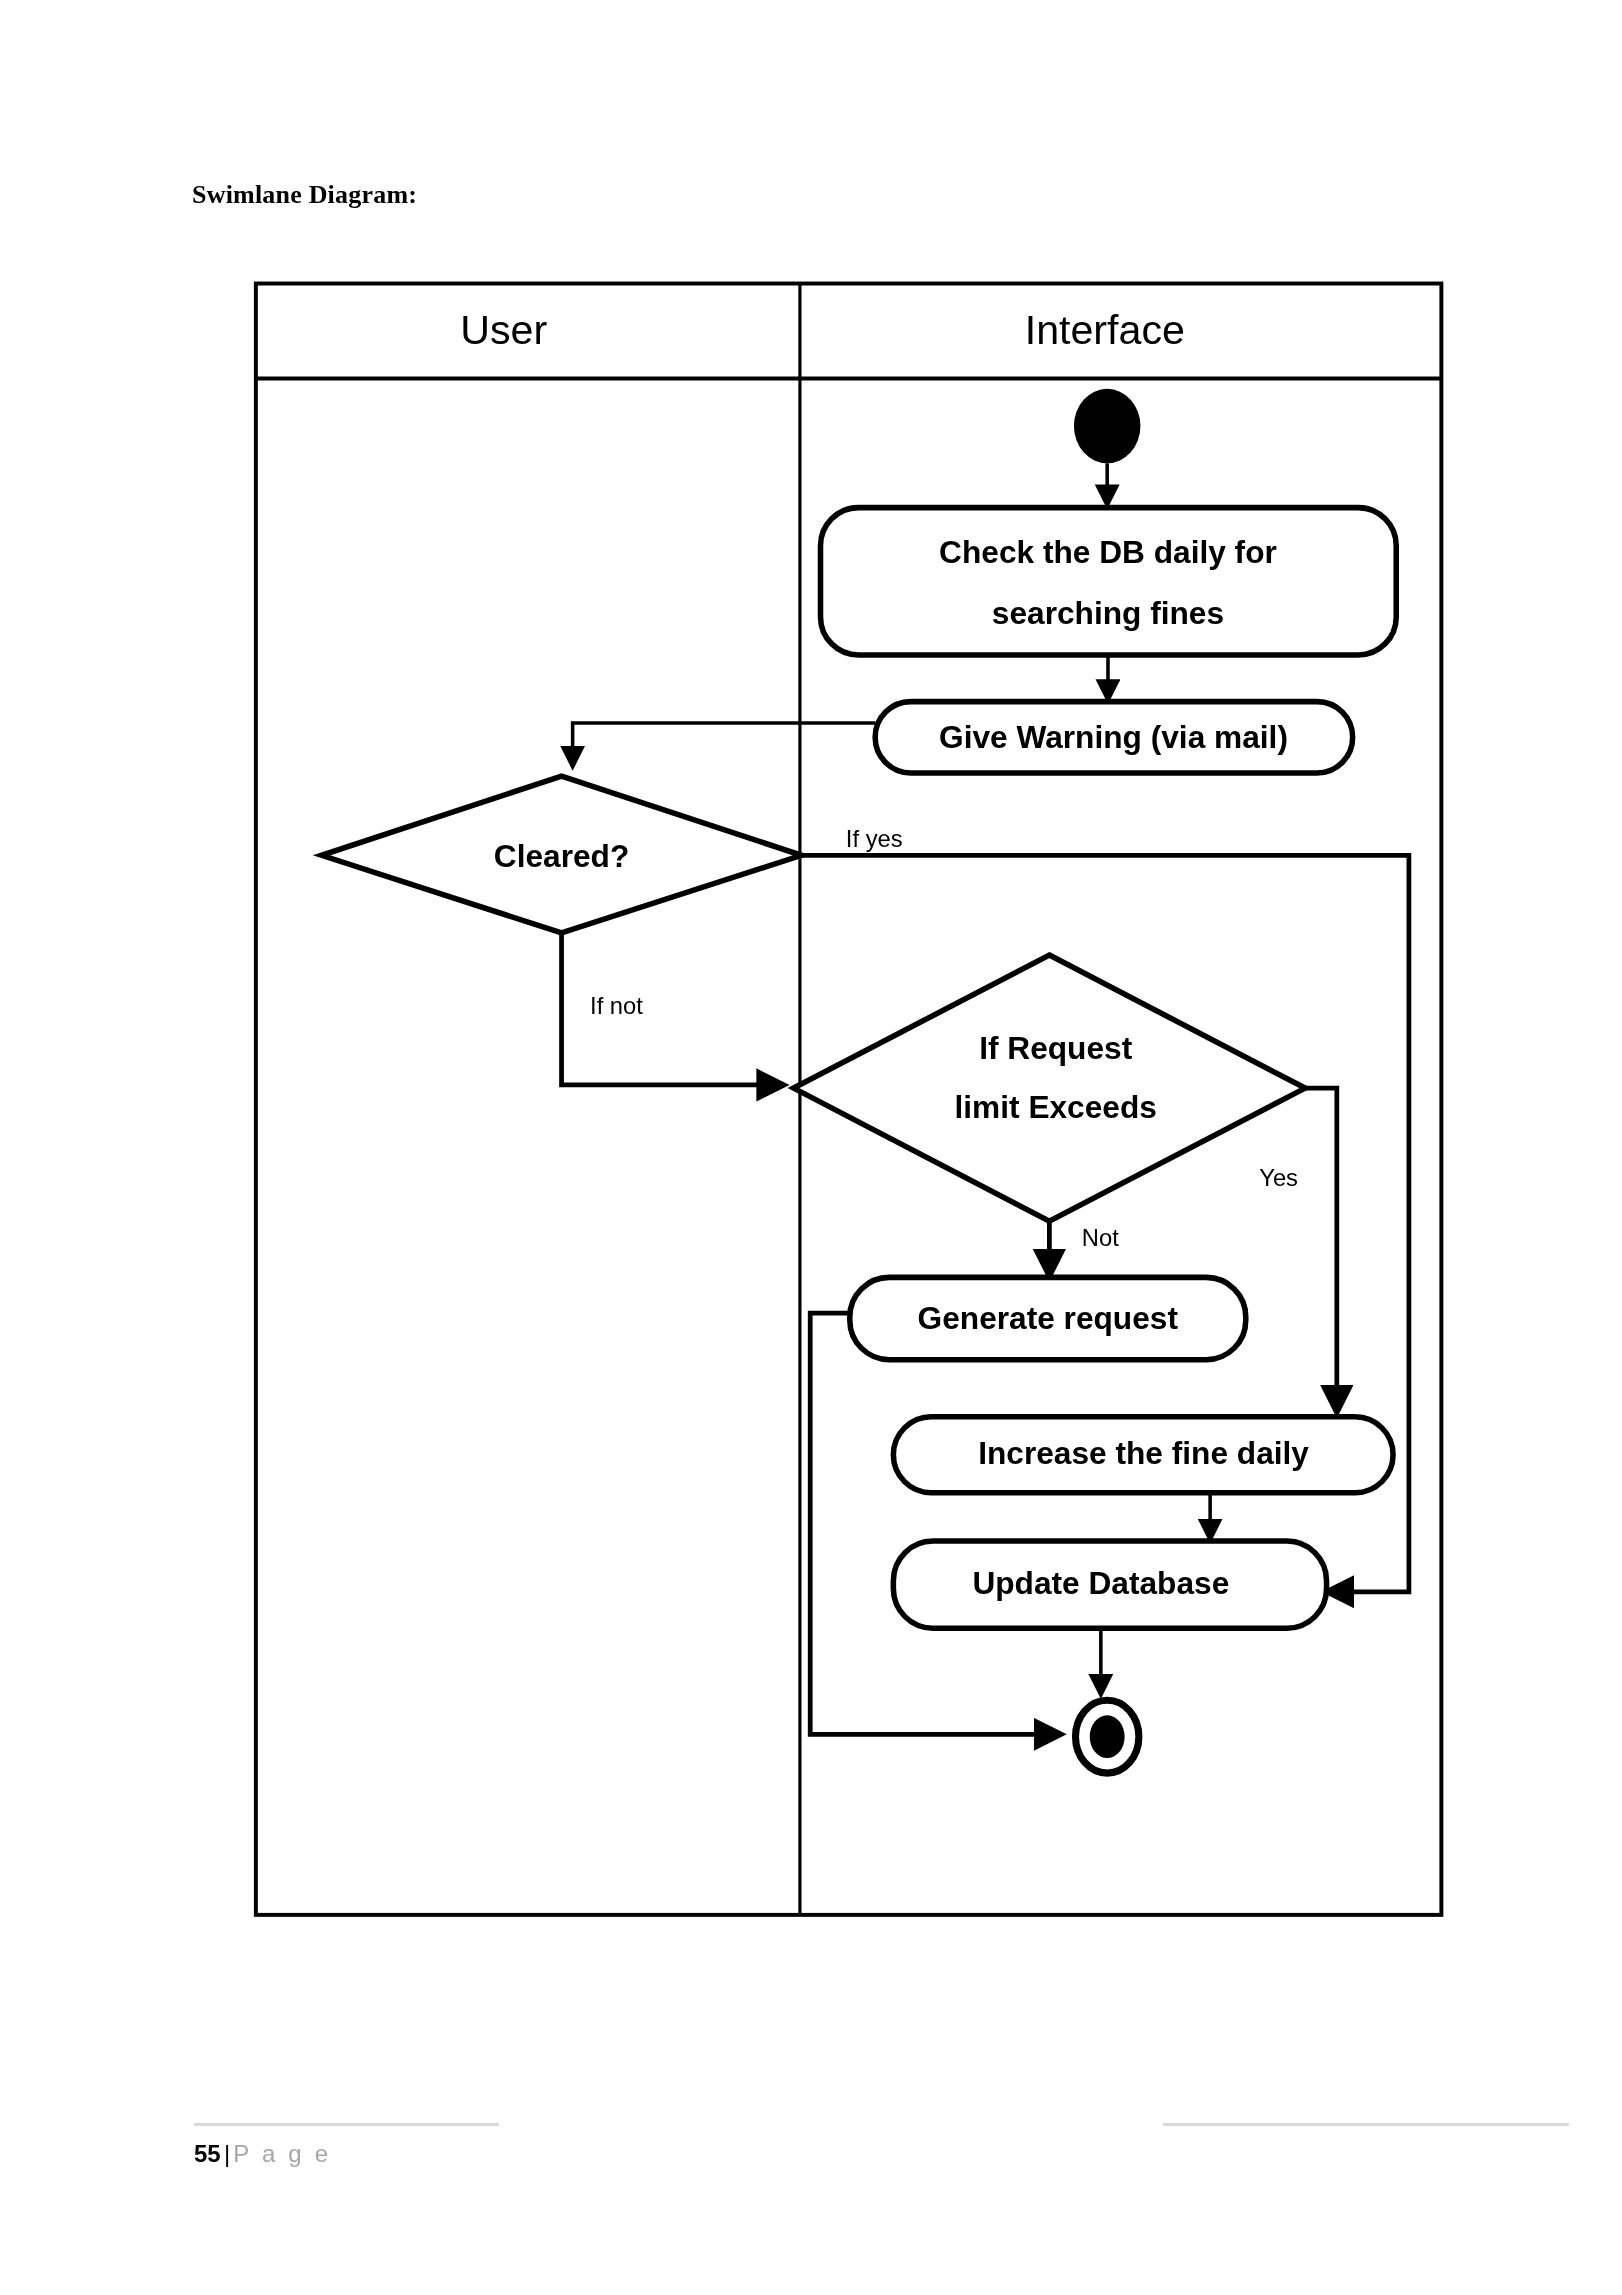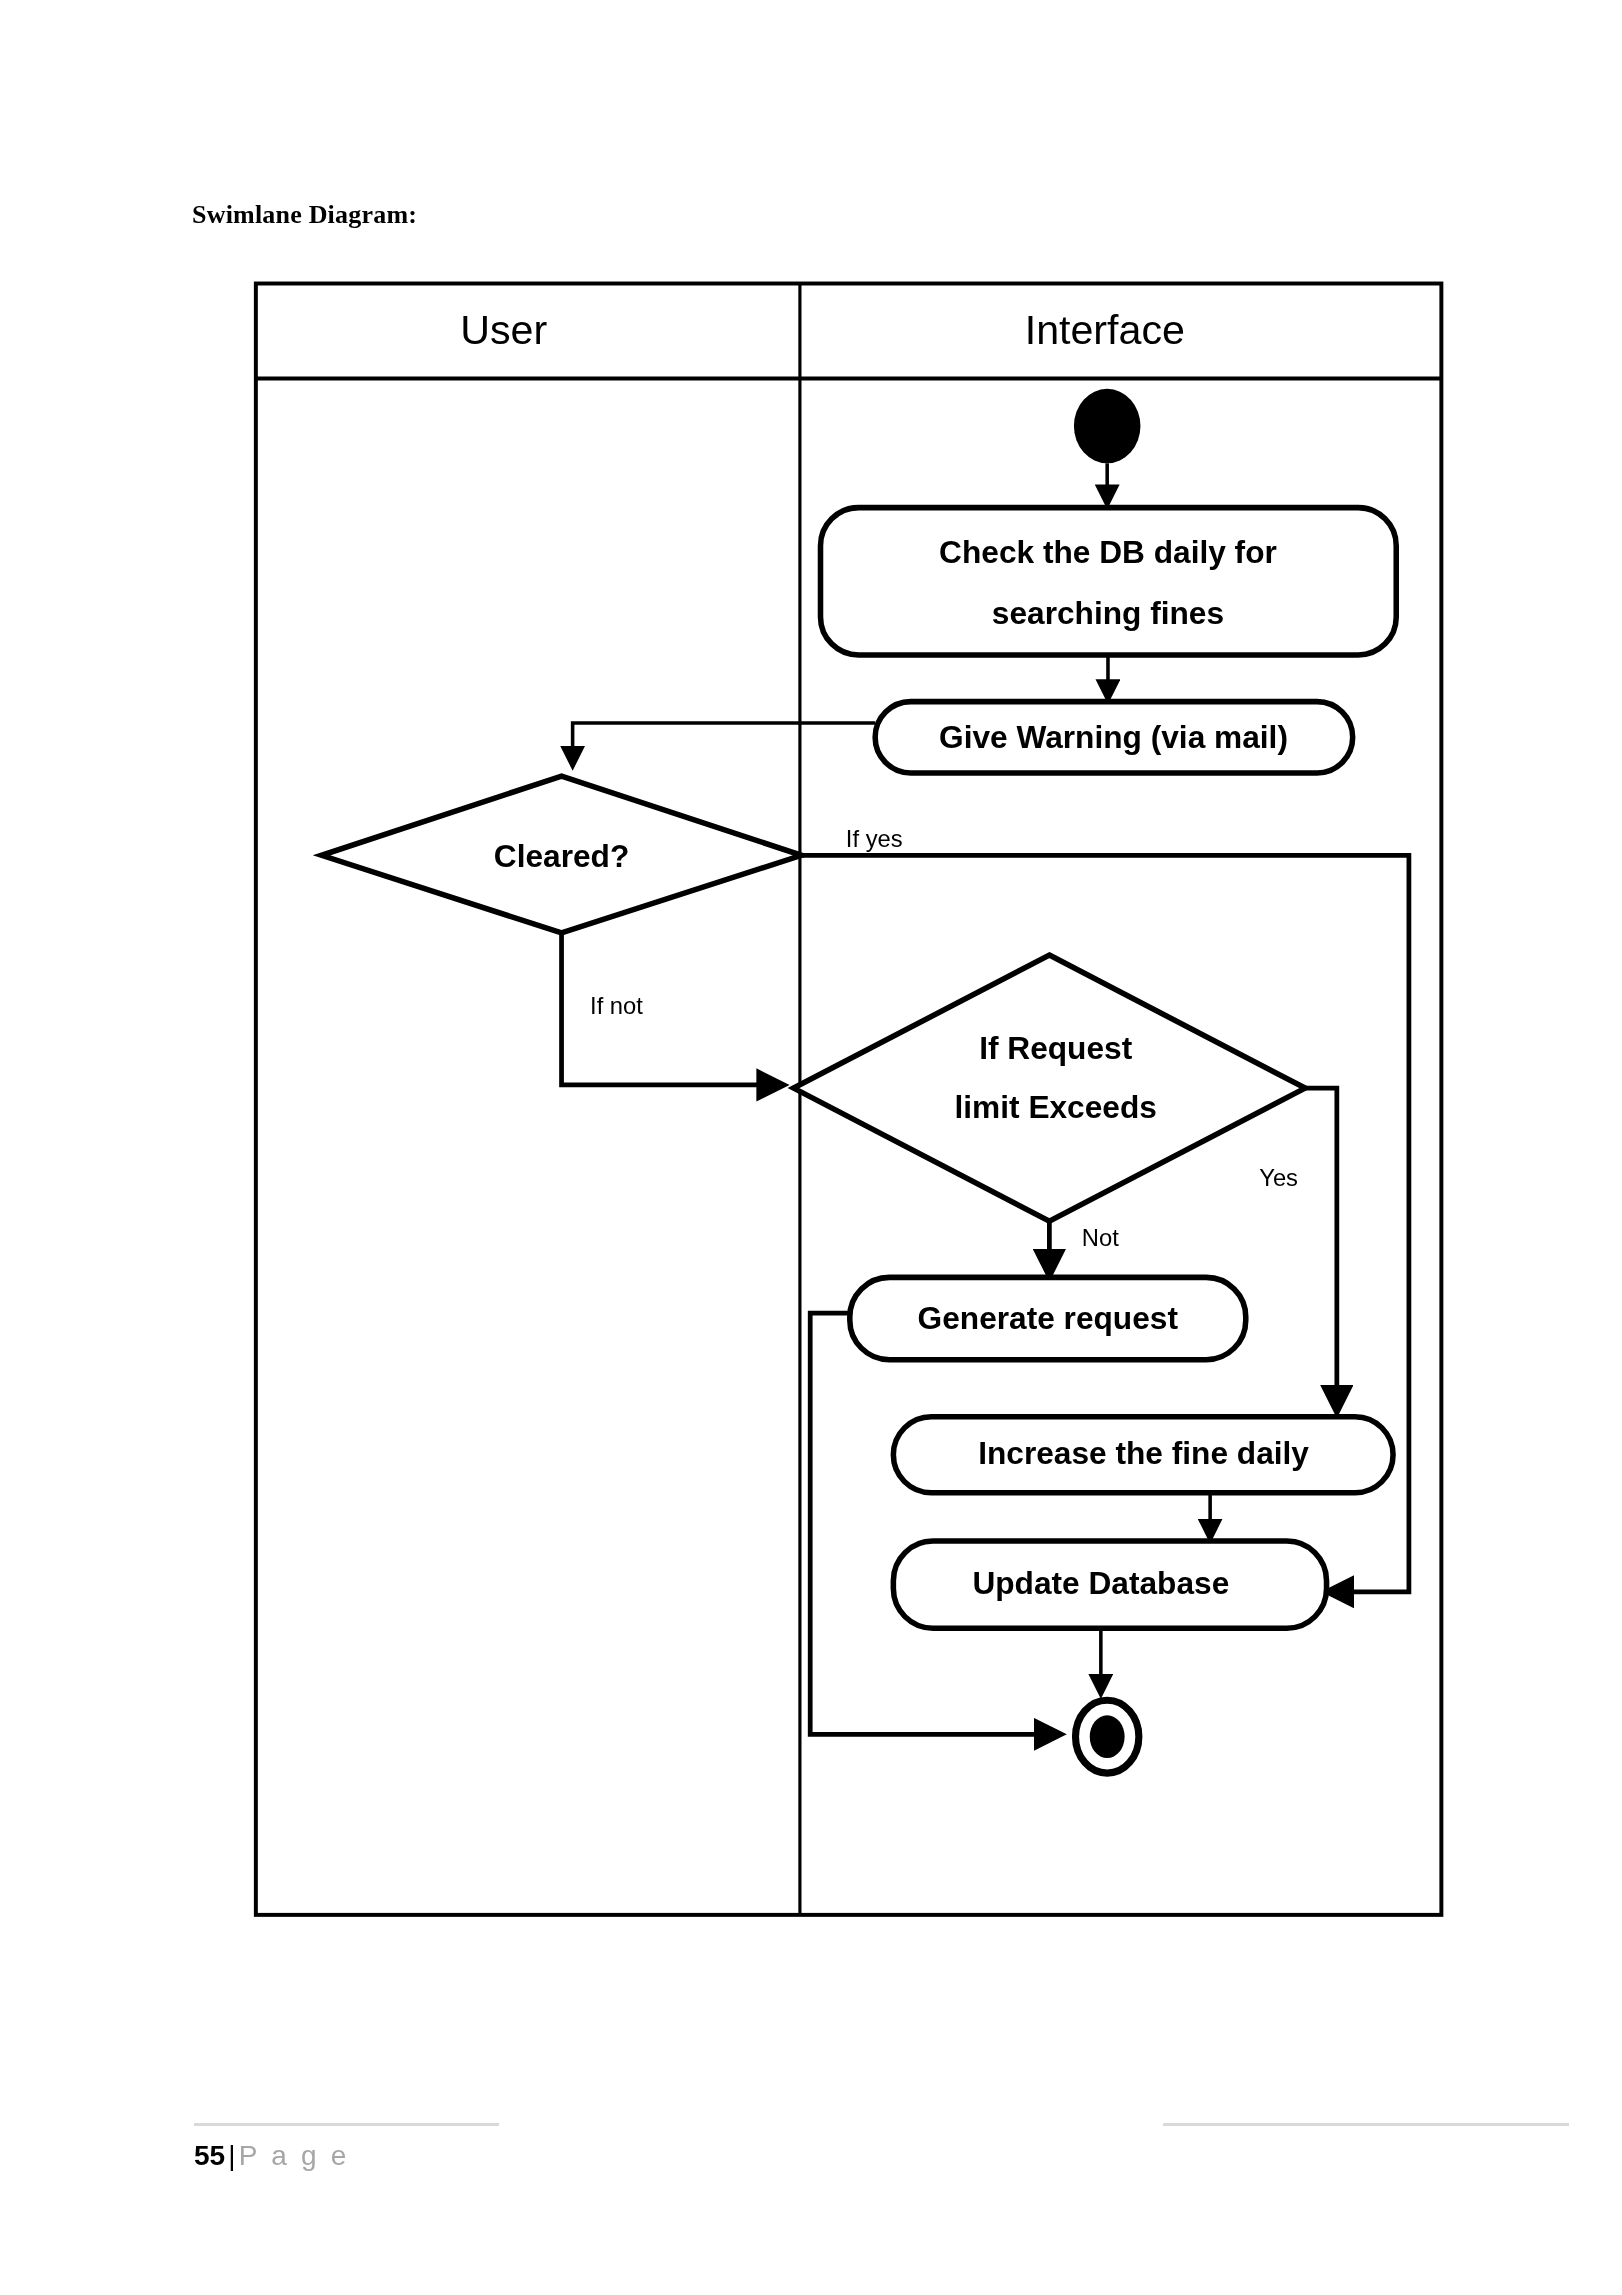--- a/index.html
+++ b/index.html
@@ -16,21 +16,21 @@
   }
   .page {
     position: absolute;
     inset: 0;
     background: #ffffff;
   }
   
   #section-heading {
     position: absolute;
     left: 192px;
-    top: 200px;
+    top: 180px;
     font-family: "Liberation Serif", "DejaVu Serif", serif;
     font-weight: bold;
     font-size: 26px;
     letter-spacing: 0.2px;
     color: #000000;
     white-space: nowrap;
   }
   
   #diagram-figure {
     position: absolute;
@@ -68,21 +68,21 @@
     height: 3.2px;
     background: #d9d9d9;
   }
   .footer-rule.left  { left: 194px;  width: 305px; }
   .footer-rule.right { left: 1163px; width: 406px; }
   #footer-text {
     position: absolute;
     left: 194px;
     top: 17.4px;
     font-family: "Liberation Sans", "DejaVu Sans", sans-serif;
-    font-size: 28px;
+    font-size: 24px;
     color: #000000;
     white-space: nowrap;
   }
   #footer-page-number {
     font-weight: bold;
     color: #000000;
   }
   #footer-separator {
     color: #000000;
     font-weight: normal;

